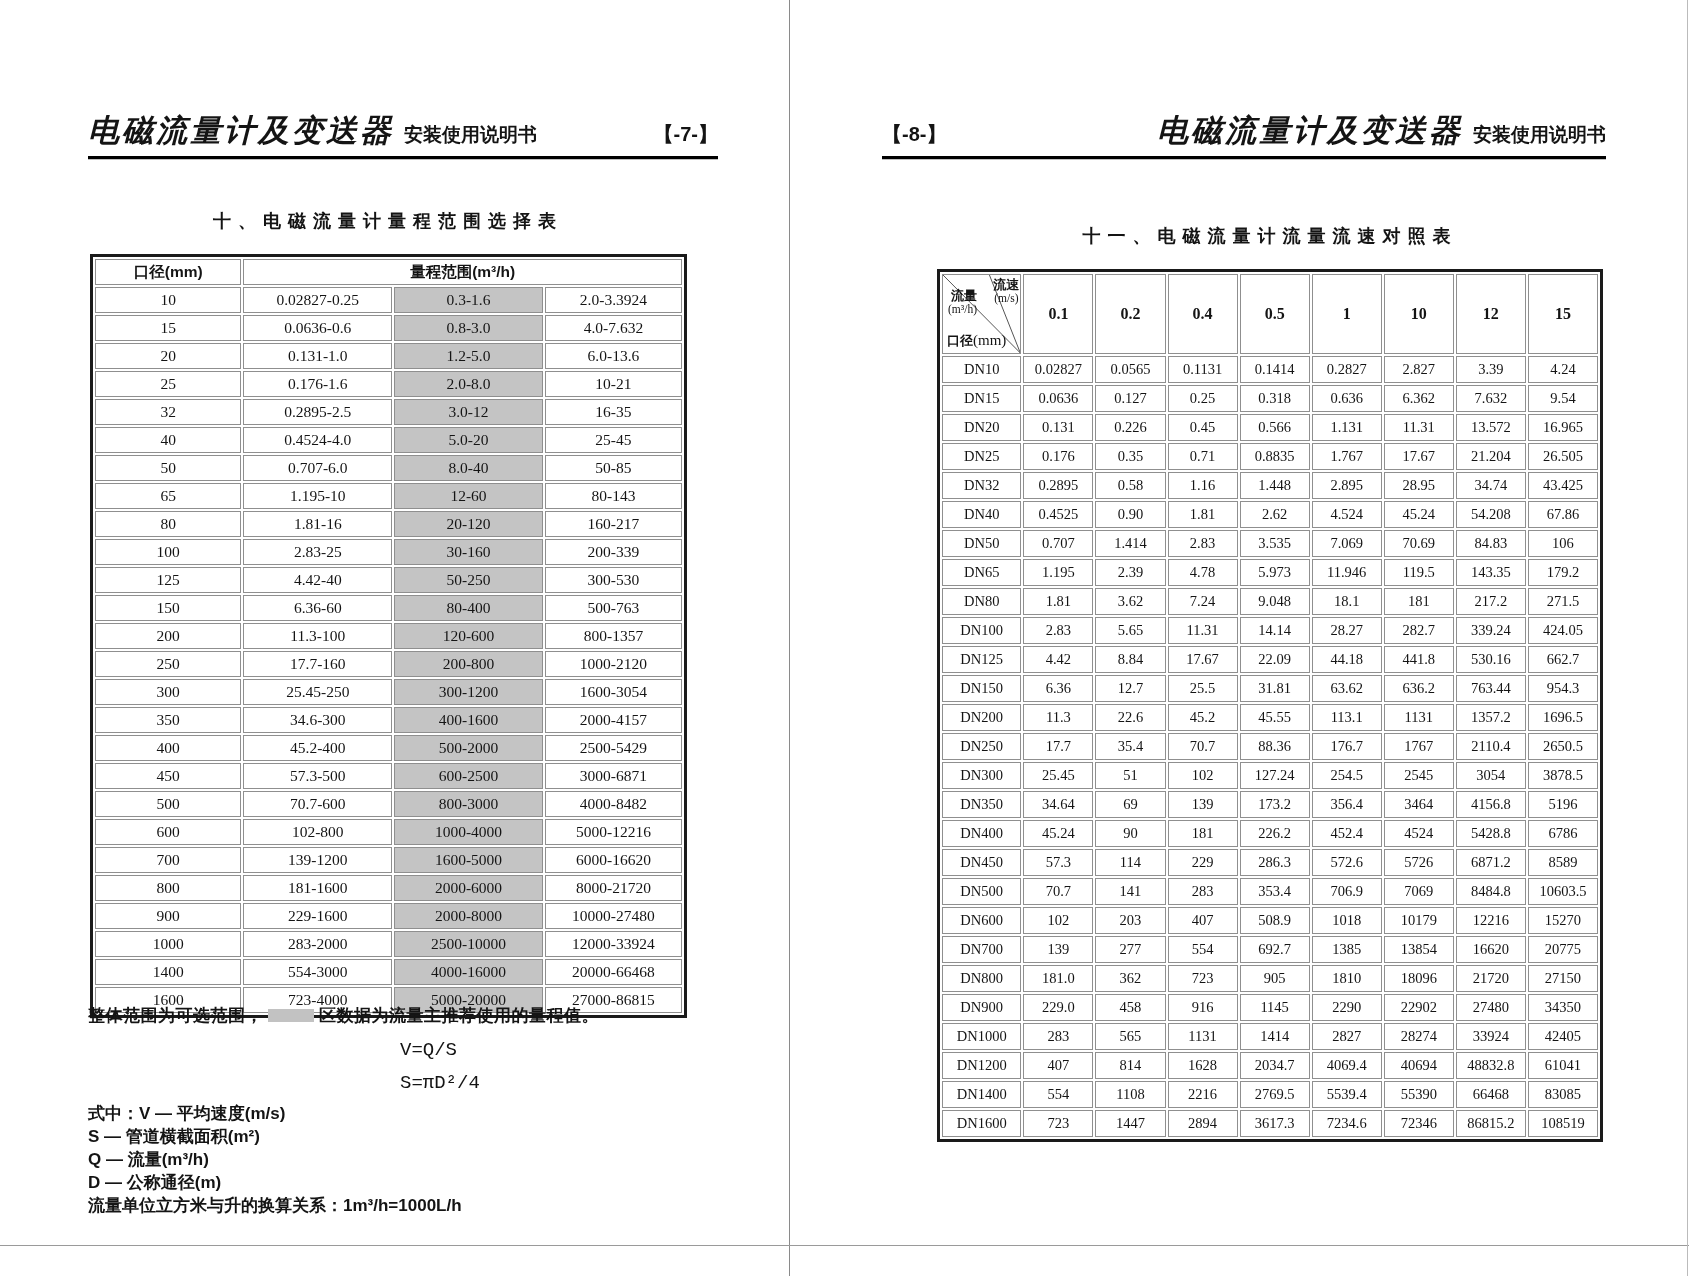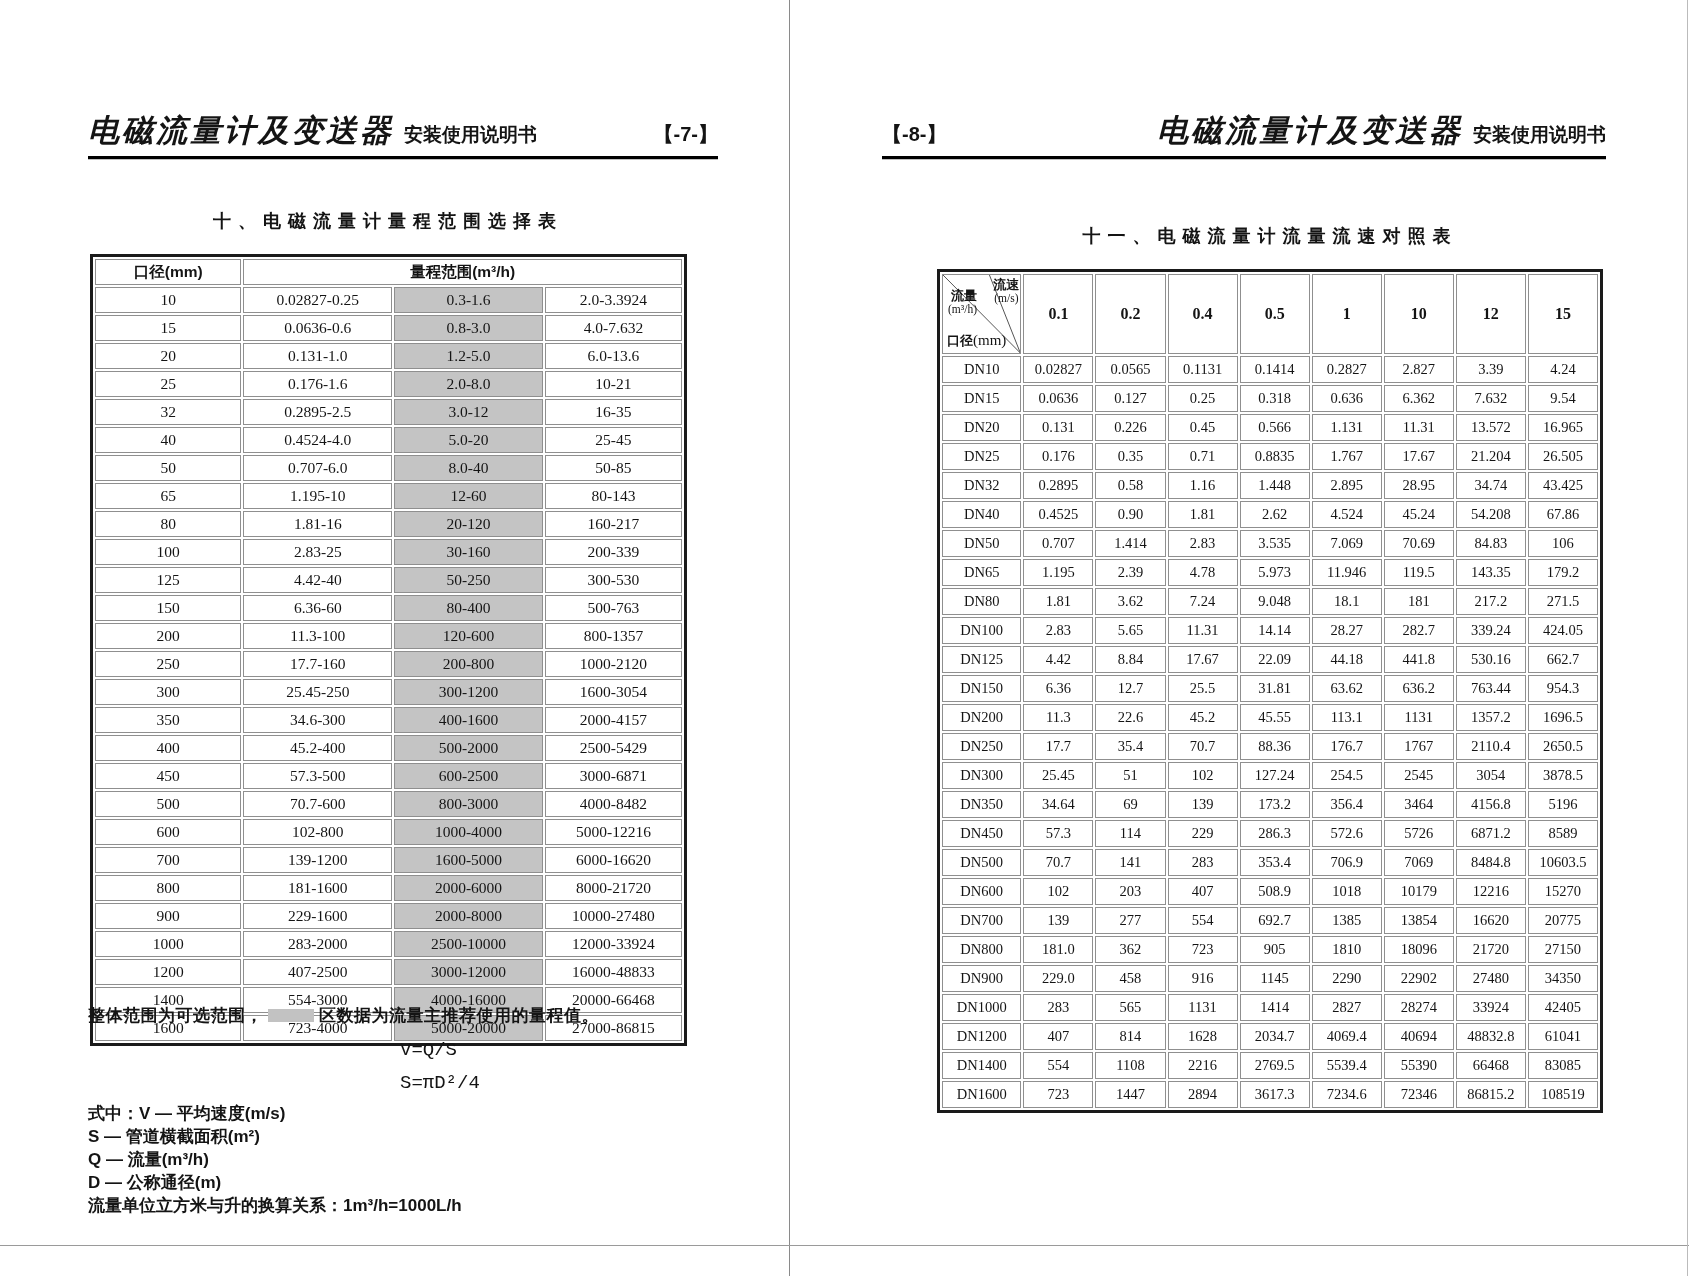--- a/index.html
+++ b/index.html
@@ -241,26 +241,20 @@
           <td>900</td>
           <td>229-1600</td>
           <td class="shaded">2000-8000</td>
           <td>10000-27480</td>
         </tr>
         <tr>
           <td>1000</td>
           <td>283-2000</td>
           <td class="shaded">2500-10000</td>
           <td>12000-33924</td>
-        </tr>
-        <tr>
-          <td>1200</td>
-          <td>407-2500</td>
-          <td class="shaded">3000-12000</td>
-          <td>16000-48833</td>
         </tr>
         <tr>
           <td>1400</td>
           <td>554-3000</td>
           <td class="shaded">4000-16000</td>
           <td>20000-66468</td>
         </tr>
         <tr>
           <td>1600</td>
           <td>723-4000</td>
@@ -503,20 +497,31 @@
           <td>34.64</td>
           <td>69</td>
           <td>139</td>
           <td>173.2</td>
           <td>356.4</td>
           <td>3464</td>
           <td>4156.8</td>
           <td>5196</td>
         </tr>
         <tr>
+          <td>DN400</td>
+          <td>45.24</td>
+          <td>90</td>
+          <td>181</td>
+          <td>226.2</td>
+          <td>452.4</td>
+          <td>4524</td>
+          <td>5428.8</td>
+          <td>6786</td>
+        </tr>
+        <tr>
           <td>DN450</td>
           <td>57.3</td>
           <td>114</td>
           <td>229</td>
           <td>286.3</td>
           <td>572.6</td>
           <td>5726</td>
           <td>6871.2</td>
           <td>8589</td>
         </tr>

